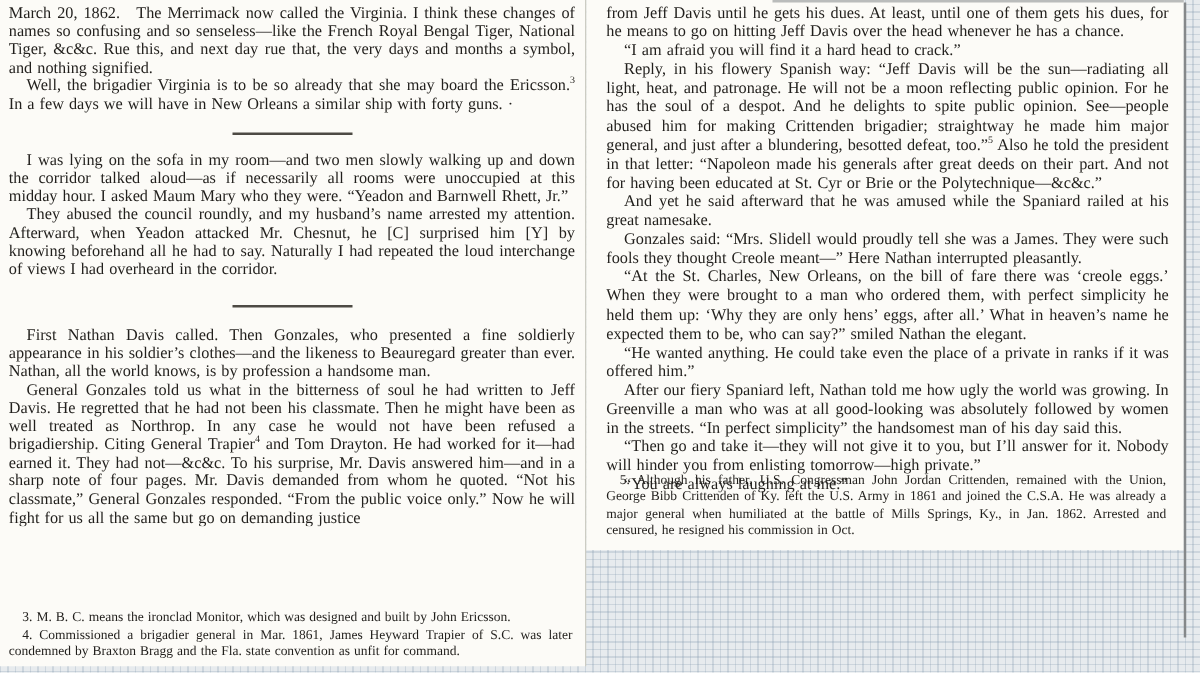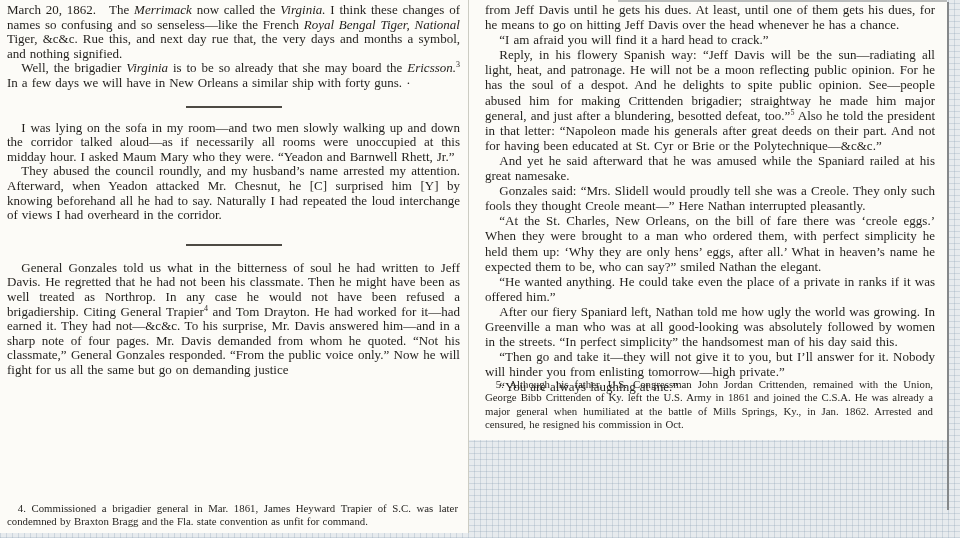--- a/index.html
+++ b/index.html
@@ -27,21 +27,21 @@
 
   .rule { width:96px; height:2px; background:#4d4a44; margin:15px auto 13px auto; }
   .rule.second { margin:21px auto 15px auto; }
 
   .footnotes { position:absolute; left:7px; right:10px;margin-top:47px; }
   .page-left  .footnotes { bottom:5px; }
   .page-right .footnotes { bottom:9px; left:16px; right:14px; }
   .fn { margin:0; font-size:10.8px; line-height:13.2px; text-align:justify;
         text-indent:1em; word-spacing:.05em; }
 
-  .it { font-style:italic; }
+  .it { }
   .bd { font-weight:normal; }
   sup { font-size:8px; line-height:0; vertical-align:super; }
 
   .gutter-line { position:absolute; left:468px; top:0; width:1px; height:533px;
                  background:#ccccc3; }
   .right-edge-line { position:absolute; left:947px; top:2px; width:2px; height:508px;
                      background:#85888a; }
   .top-artifact { position:absolute; left:618px; top:0; width:329px; height:2px;
                   background:#96999b; opacity:.65; }
 </style>
@@ -55,35 +55,37 @@
       <p class="para noindent"><span class="bd">March 20, 1862.</span><span>  The </span><span class="it">Merrimack</span><span> now called the </span><span class="it">Virginia.</span><span> I think these changes of names so confusing and so senseless—like the French </span><span class="it">Royal Bengal Tiger, National</span><span> Tiger, &amp;c&amp;c. Rue this, and next day rue that, the very days and months a symbol, and nothing signified.</span></p>
       <p class="para"><span>Well, the brigadier </span><span class="it">Virginia</span><span> is to be so already that she may board the </span><span class="it">Ericsson.</span><sup>3</sup><span> In a few days we will have in New Orleans a similar ship with forty guns. ·</span></p>
 
       <div class="rule"></div>
 
       <p class="para"><span>I was lying on the sofa in my room—and two men slowly walking up and down the corridor talked aloud—as if necessarily all rooms were unoccupied at this midday hour. I asked Maum Mary who they were. “Yeadon and Barnwell Rhett, Jr.”</span></p>
       <p class="para"><span>They abused the council roundly, and my husband’s name arrested my attention. Afterward, when Yeadon attacked Mr. Chesnut, he [C] surprised him [Y] by knowing beforehand all he had to say. Naturally I had repeated the loud interchange of views I had overheard in the corridor.</span></p>
 
       <div class="rule second"></div>
 
+      <p class="para"><span>First Nathan Davis called. Then Gonzales, who presented a fine soldierly appearance in his soldier’s clothes—and the likeness to Beauregard greater than ever. Nathan, all the world knows, is by profession a handsome man.</span></p>
       <p class="para"><span>General Gonzales told us what in the bitterness of soul he had written to Jeff Davis. He regretted that he had not been his classmate. Then he might have been as well treated as Northrop. In any case he would not have been refused a brigadiership. Citing General Trapier</span><sup>4</sup><span> and Tom Drayton. He had worked for it—had earned it. They had not—&amp;c&amp;c. To his surprise, Mr. Davis answered him—and in a sharp note of four pages. Mr. Davis demanded from whom he quoted. “Not his classmate,” General Gonzales responded. “From the public voice only.” Now he will fight for us all the same but go on demanding justice</span></p>
     </div>
 
     <div class="footnotes">
+      <p class="fn"><span>3. M. B. C. means the ironclad </span><span class="it">Monitor,</span><span> which was designed and built by John Ericsson.</span></p>
       <p class="fn"><span>4. Commissioned a brigadier general in Mar. 1861, James Heyward Trapier of S.C. was later condemned by Braxton Bragg and the Fla. state convention as unfit for command.</span></p>
     </div>
   </div>
 
   <div class="page page-right">
     <div class="main">
       <p class="para noindent"><span>from Jeff Davis until he gets his dues. At least, until one of them gets his dues, for he means to go on hitting Jeff Davis over the head whenever he has a chance.</span></p>
       <p class="para"><span>“I am afraid you will find it a hard head to crack.”</span></p>
       <p class="para"><span>Reply, in his flowery Spanish way: “Jeff Davis will be the sun—radiating all light, heat, and patronage. He will not be a moon reflecting public opinion. For he has the soul of a despot. And he delights to spite public opinion. See—people abused him for making Crittenden brigadier; straightway he made him major general, and just after a blundering, besotted defeat, too.”</span><sup>5</sup><span> Also he told the president in that letter: “Napoleon made his generals after great deeds on their part. And not for having been educated at St. Cyr or Brie or the Polytechnique—&amp;c&amp;c.”</span></p>
       <p class="para"><span>And yet he said afterward that he was amused while the Spaniard railed at his great namesake.</span></p>
-      <p class="para"><span>Gonzales said: “Mrs. Slidell would proudly tell she was a Creole. They only such fools they thought Creole meant—” Here Nathan interrupted pleasantly.</span></p>
+      <p class="para"><span>Gonzales said: “Mrs. Slidell would proudly tell she was a James. They were such fools they thought Creole meant—” Here Nathan interrupted pleasantly.</span></p>
       <p class="para"><span>“At the St. Charles, New Orleans, on the bill of fare there was ‘creole eggs.’ When they were brought to a man who ordered them, with perfect simplicity he held them up: ‘Why they are only hens’ eggs, after all.’ What in heaven’s name he expected them to be, who can say?” smiled Nathan the elegant.</span></p>
       <p class="para"><span>“He wanted anything. He could take even the place of a private in ranks if it was offered him.”</span></p>
       <p class="para"><span>After our fiery Spaniard left, Nathan told me how ugly the world was growing. In Greenville a man who was at all good-looking was absolutely followed by women in the streets. “In perfect simplicity” the handsomest man of his day said this.</span></p>
       <p class="para"><span>“Then go and take it—they will not give it to you, but I’ll answer for it. Nobody will hinder you from enlisting tomorrow—high private.”</span></p>
       <p class="para"><span>“You are always laughing at me.”</span></p>
     </div>
 
     <div class="footnotes">
       <p class="fn"><span>5. Although his father, U.S. Congressman John Jordan Crittenden, remained with the Union, George Bibb Crittenden of Ky. left the U.S. Army in 1861 and joined the C.S.A. He was already a major general when humiliated at the battle of Mills Springs, Ky., in Jan. 1862. Arrested and censured, he resigned his commission in Oct.</span></p>
     </div>

